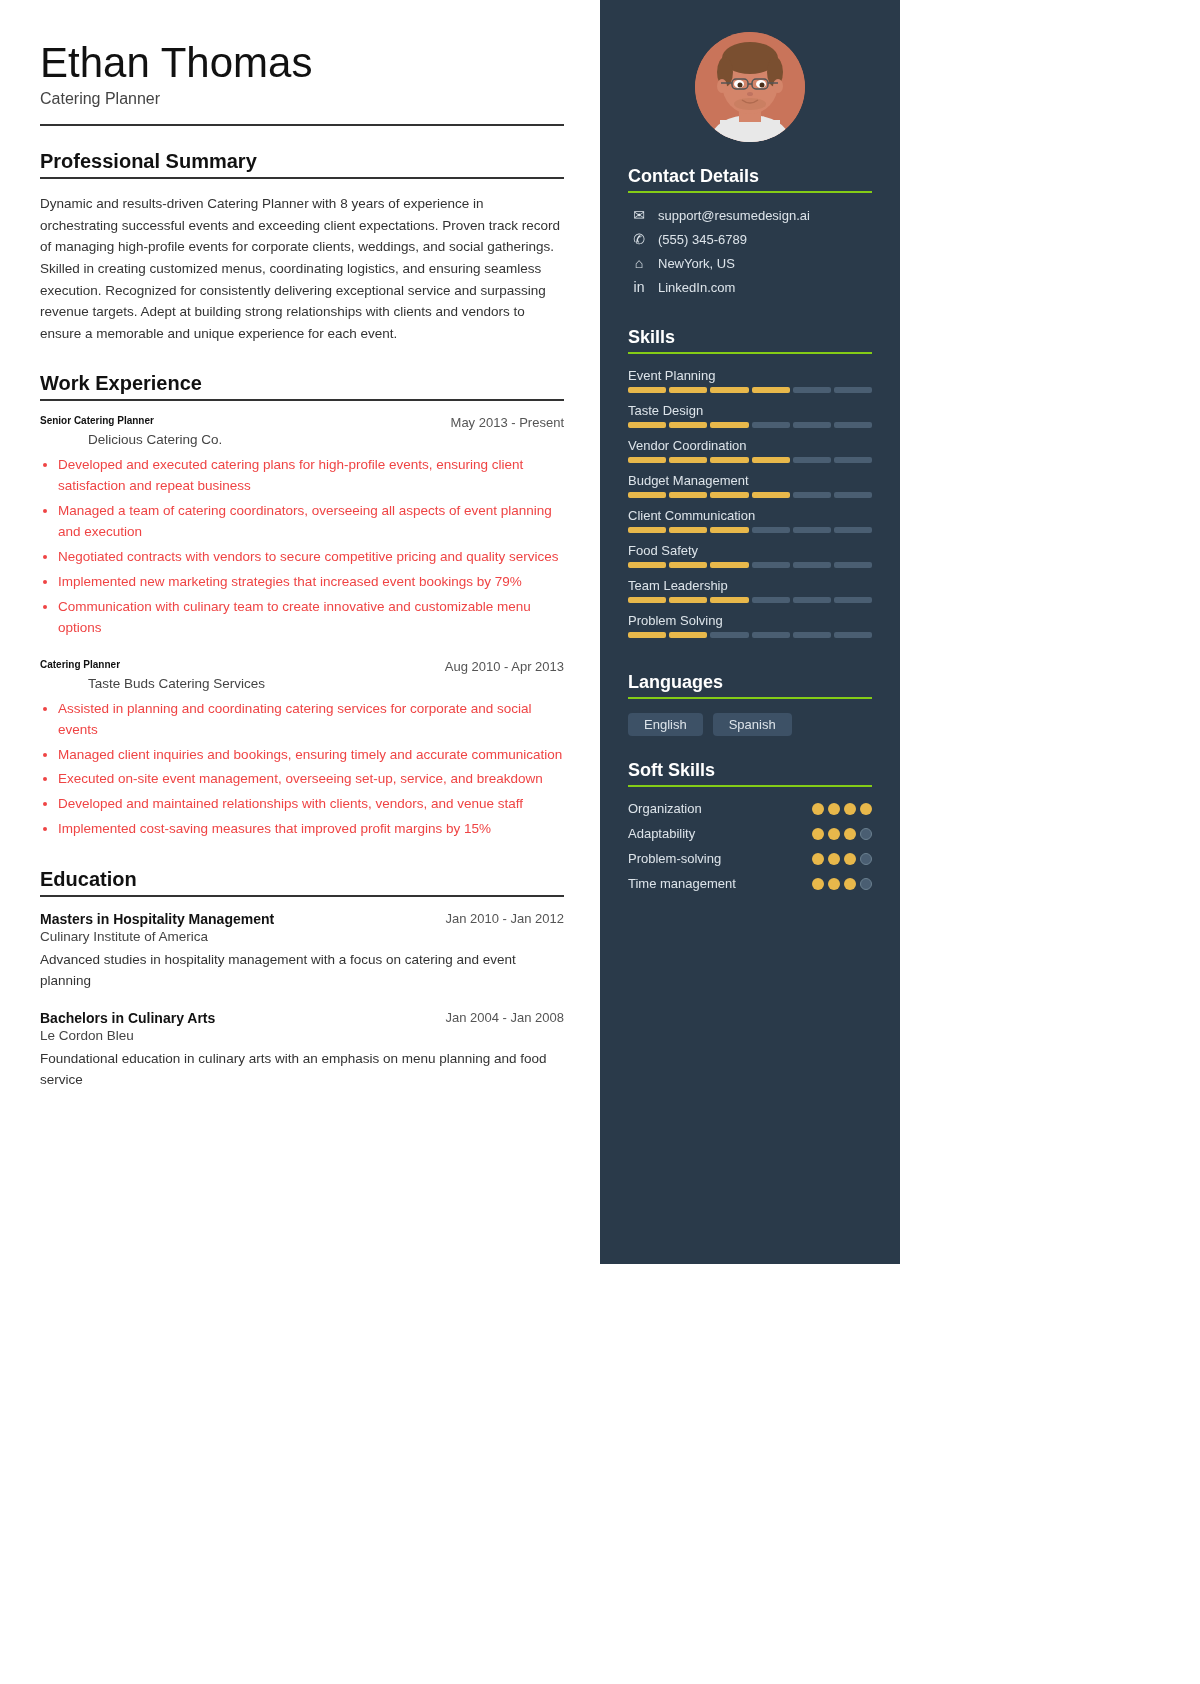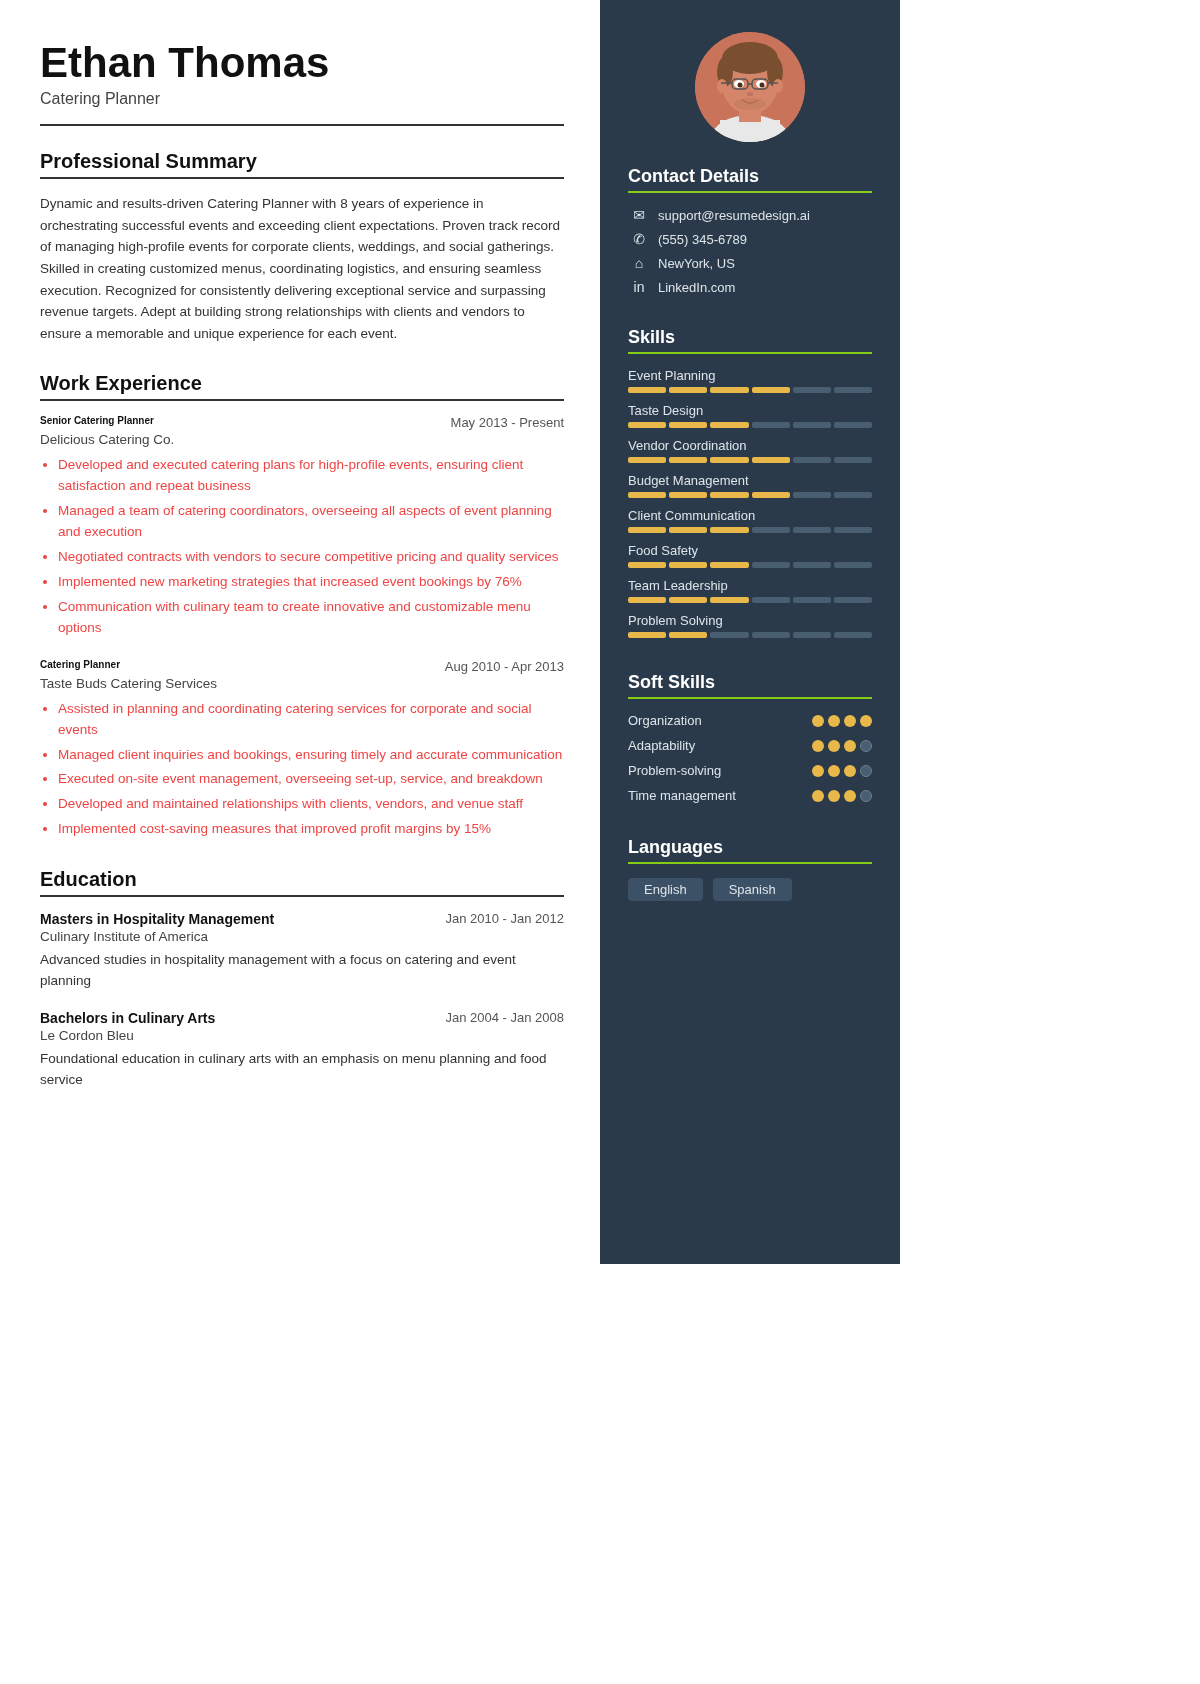--- a/index.html
+++ b/index.html
@@ -18,21 +18,21 @@
       padding: 40px 36px 40px 40px;
       background: #fff;
     }
 
     .name-block {
       margin-bottom: 10px;
     }
 
     .name-title {
       font-size: 42px;
-      font-weight: 700;
+      font-weight: 400;
       color: #111;
       line-height: 1.1;
     }
 
     .job-title {
       font-size: 16px;
       color: #444;
       margin-top: 4px;
     }
 
@@ -77,20 +77,21 @@
     .job-date {
       font-size: 13px;
       color: #555;
       white-space: nowrap;
     }
 
     .job-company {
       font-size: 13.5px;
       color: #444;
       margin-bottom: 8px;
+      margin-left: 48px;
     }
 
     .job-bullets {
       padding-left: 18px;
       margin-bottom: 0;
     }
 
     .job-bullets li {
       font-size: 13.5px;
       color: #ef4444;
@@ -299,21 +300,21 @@
         <div style="margin-bottom: 20px;">
           <div class="job-header">
             <span class="job-company-name">Senior Catering Planner</span>
             <span class="job-date">May 2013 - Present</span>
           </div>
           <div class="job-company">Delicious Catering Co.</div>
           <ul class="job-bullets">
             <li>Developed and executed catering plans for high-profile events, ensuring client satisfaction and repeat business</li>
             <li>Managed a team of catering coordinators, overseeing all aspects of event planning and execution</li>
             <li>Negotiated contracts with vendors to secure competitive pricing and quality services</li>
-            <li>Implemented new marketing strategies that increased event bookings by 76%</li>
+            <li>Implemented new marketing strategies that increased event bookings by 79%</li>
             <li>Communication with culinary team to create innovative and customizable menu options</li>
           </ul>
         </div>
         <div style="margin-bottom: 20px;">
           <div class="job-header">
             <span class="job-company-name">Catering Planner</span>
             <span class="job-date">Aug 2010 - Apr 2013</span>
           </div>
           <div class="job-company">Taste Buds Catering Services</div>
           <ul class="job-bullets">
@@ -500,20 +501,28 @@
             <div class="skill-seg empty"></div>
             <div class="skill-seg empty"></div>
             <div class="skill-seg empty"></div>
             <div class="skill-seg empty"></div>
           </div>
         </div>
       </div>
   </div>
 
   <div class="right-section">
+    <div class="right-section-title">Languages</div>
+    <div class="language-tags" id="languages-container">
+        <span class="lang-tag">English</span>
+        <span class="lang-tag">Spanish</span>
+      </div>
+  </div>
+
+  <div class="right-section">
     <div class="right-section-title">Soft Skills</div>
     <div id="soft-skills-container">
         <div class="soft-skill-item">
           <div class="soft-skill-name">Organization</div>
           <div class="dots-container">
             <div class="dot filled"></div>
             <div class="dot filled"></div>
             <div class="dot filled"></div>
             <div class="dot filled"></div>
           </div>
@@ -541,21 +550,13 @@
 management</div>
           <div class="dots-container">
             <div class="dot filled"></div>
             <div class="dot filled"></div>
             <div class="dot filled"></div>
             <div class="dot empty"></div>
           </div>
         </div>
       </div>
   </div>
-
-  <div class="right-section">
-    <div class="right-section-title">Languages</div>
-    <div class="language-tags" id="languages-container">
-        <span class="lang-tag">English</span>
-        <span class="lang-tag">Spanish</span>
-      </div>
-  </div>
 </div>
 
 </body></html>

